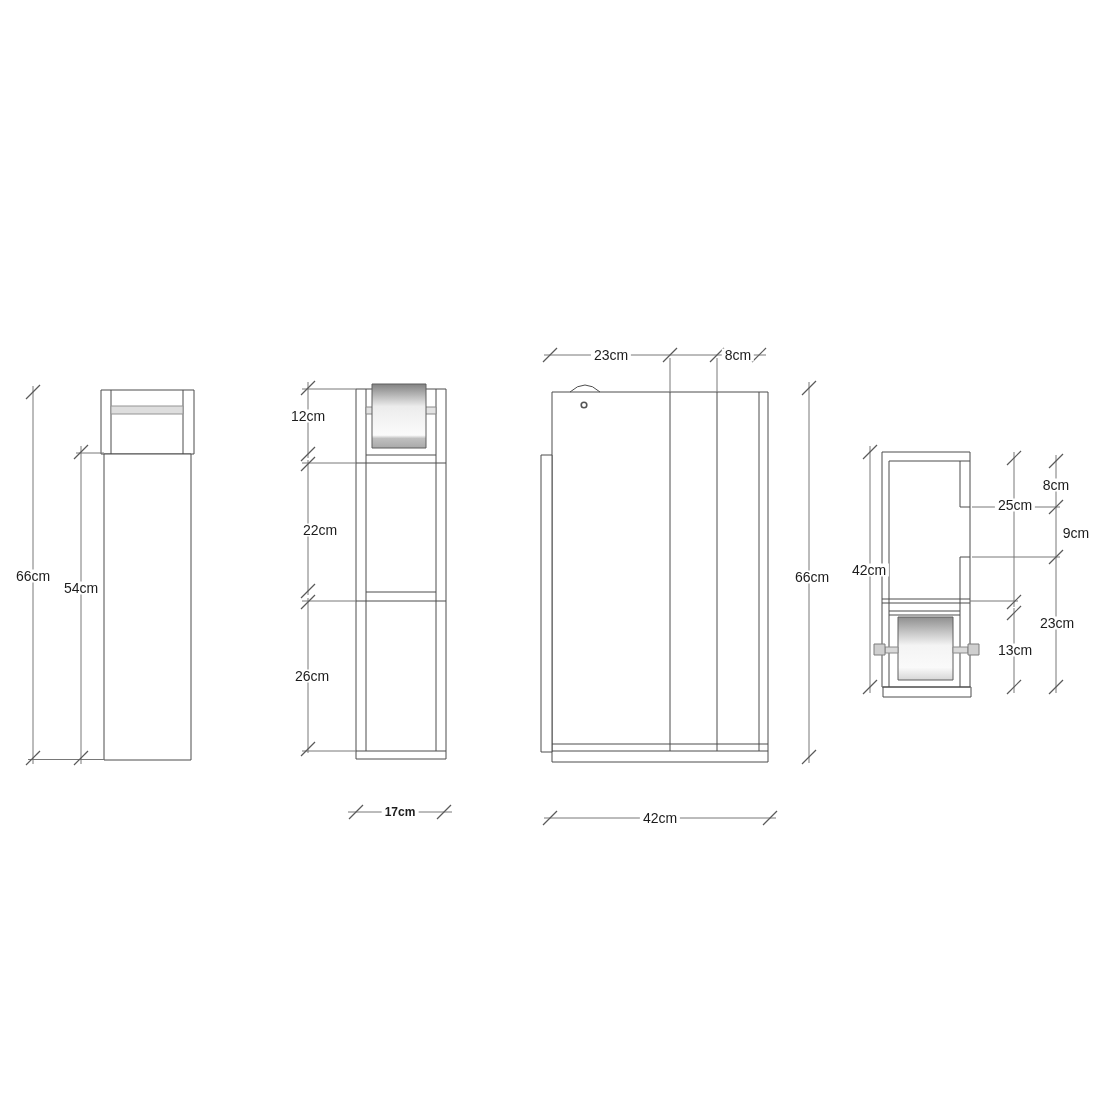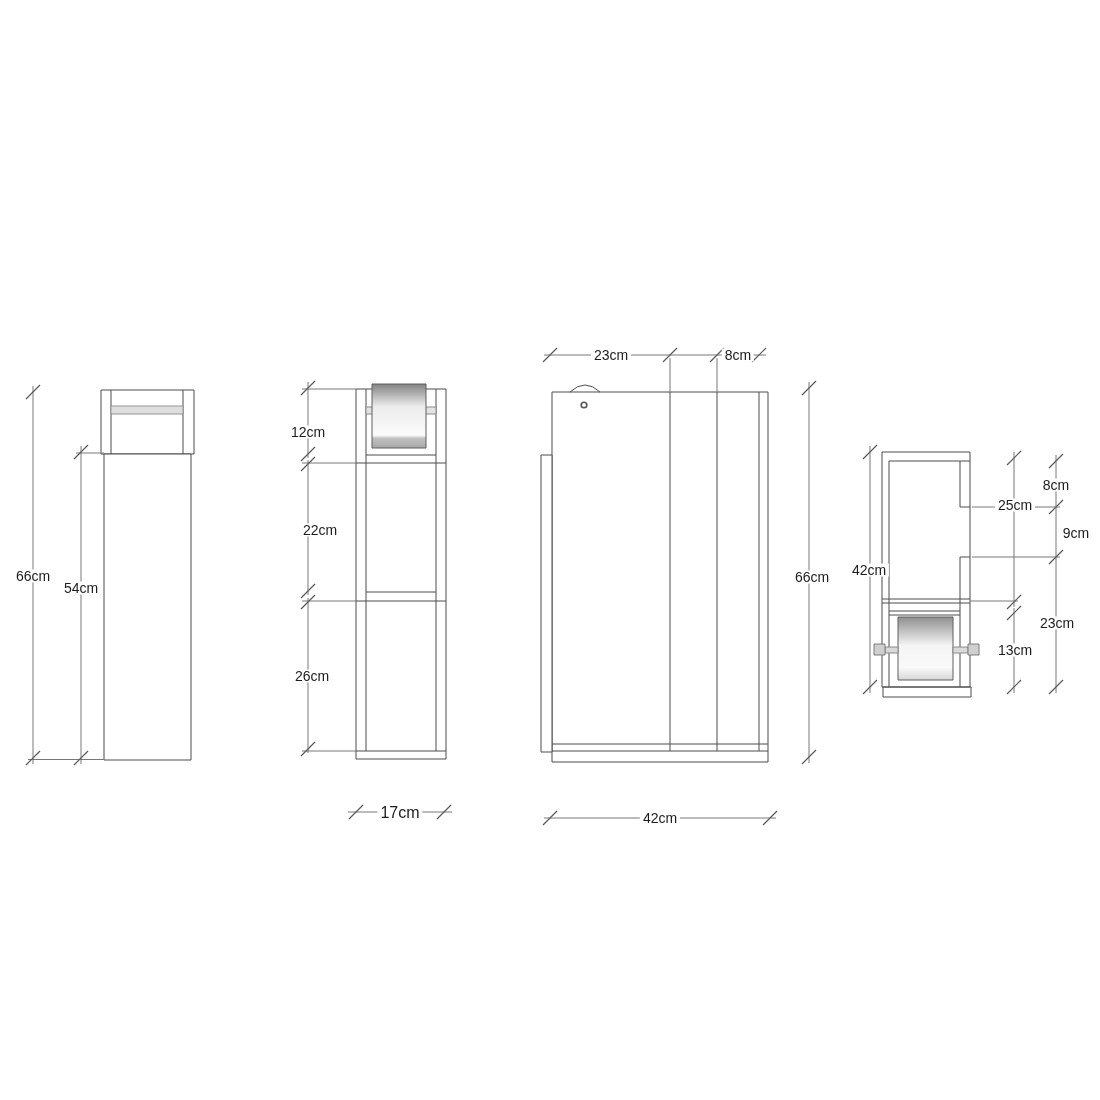--- a/index.html
+++ b/index.html
@@ -1,21 +1,21 @@
 <!DOCTYPE html>
 <html><head>
 <meta charset="utf-8">
 <style>
   html,body{margin:0;padding:0;background:#ffffff;}
   #canvas{position:relative;width:1100px;height:1100px;background:#ffffff;overflow:hidden;
           font-family:"Liberation Sans", sans-serif;}
   #drawing-svg{position:absolute;left:0;top:0;}
   .dim{position:absolute;transform:translate(-50%,-50%);background:#ffffff;
        padding:0 3px;font-size:14px;line-height:13px;color:#1c1c1c;white-space:nowrap;}
-  .dim.bold{font-weight:400;font-size:16px;}
+  .dim.bold{font-weight:700;font-size:12px;}
   svg line, svg rect, svg path, svg circle{vector-effect:non-scaling-stroke;}
 </style>
 </head>
 <body>
 
 <div id="canvas">
 
 <svg id="drawing-svg" width="1100" height="1100" viewBox="0 0 1100 1100">
   <defs>
     <linearGradient id="rollFront" x1="0" y1="0" x2="0" y2="1">
@@ -153,21 +153,21 @@
           <line x1="1049" y1="514" x2="1063" y2="500"></line>
       <line x1="1049" y1="564" x2="1063" y2="550"></line>
           <line x1="1049" y1="694" x2="1063" y2="680"></line>
     </g>
   </g>
 </svg>
 
 <div class="dim" style="left:33px;top:576px">66cm</div>
 <div class="dim" style="left:81px;top:588px">54cm</div>
 
-<div class="dim" style="left:308px;top:432px">12cm</div>
+<div class="dim" style="left:308px;top:416px">12cm</div>
 <div class="dim" style="left:320px;top:530px">22cm</div>
 <div class="dim" style="left:312px;top:676px">26cm</div>
 <div class="dim bold" style="left:400px;top:812px">17cm</div>
 
 <div class="dim" style="left:611px;top:355px">23cm</div>
 <div class="dim" style="left:738px;top:355px">8cm</div>
 <div class="dim" style="left:812px;top:577px">66cm</div>
 <div class="dim" style="left:660px;top:818px">42cm</div>
 
 <div class="dim" style="left:869px;top:570px">42cm</div>

